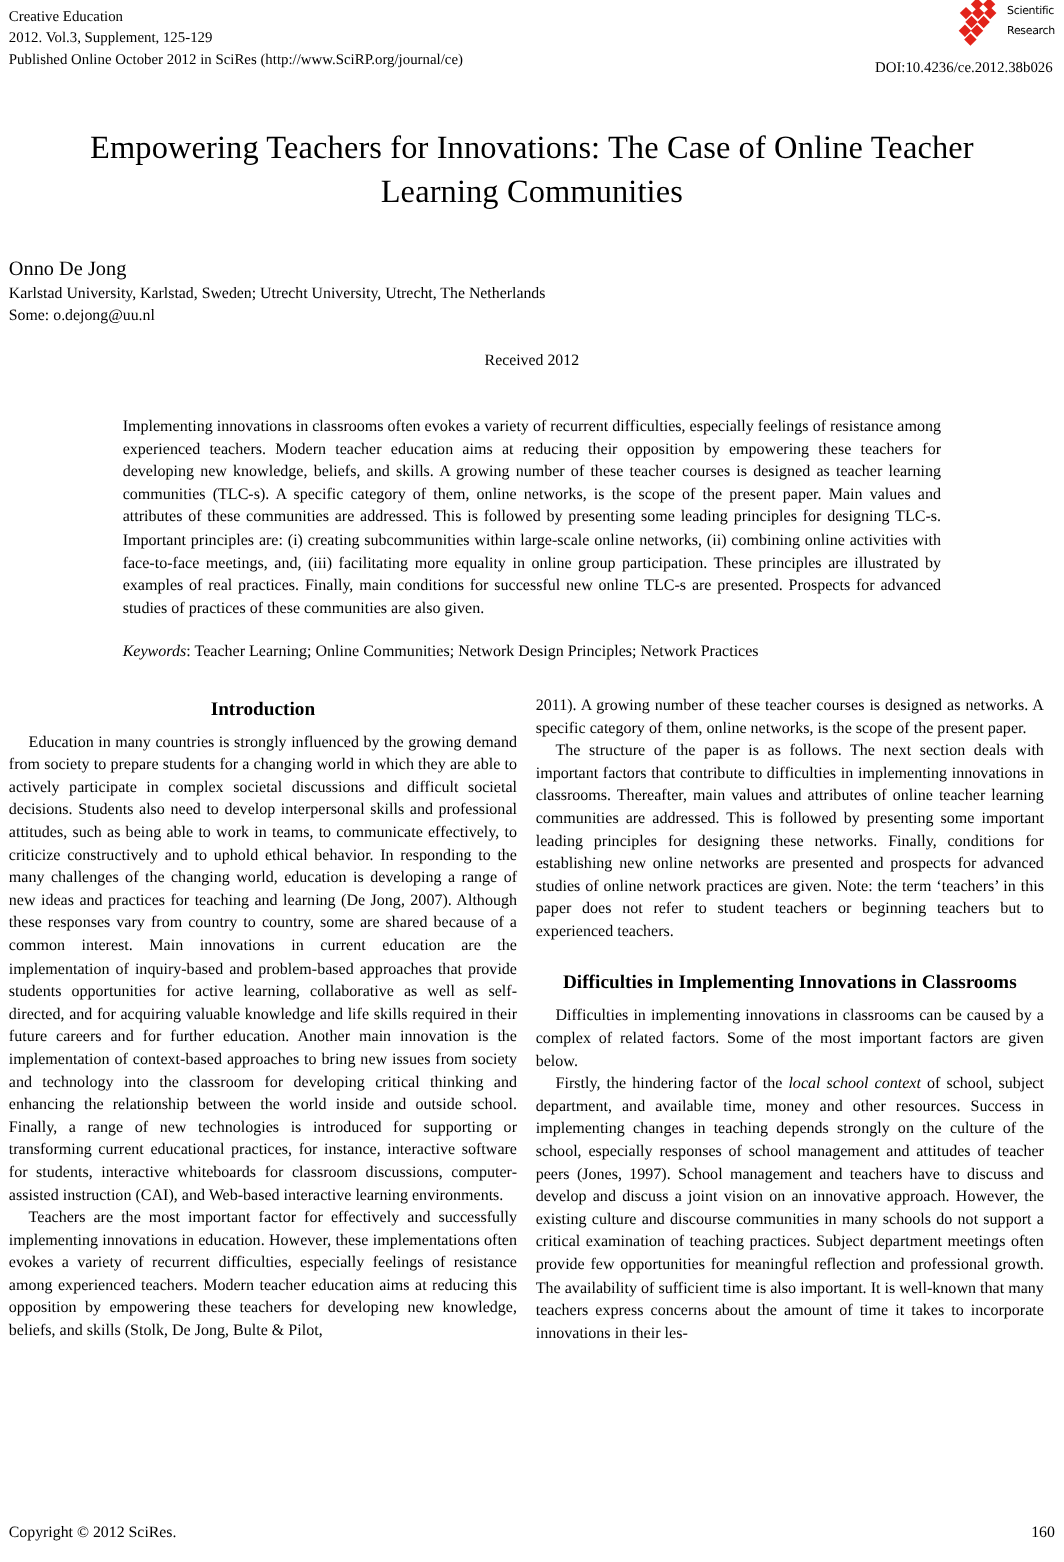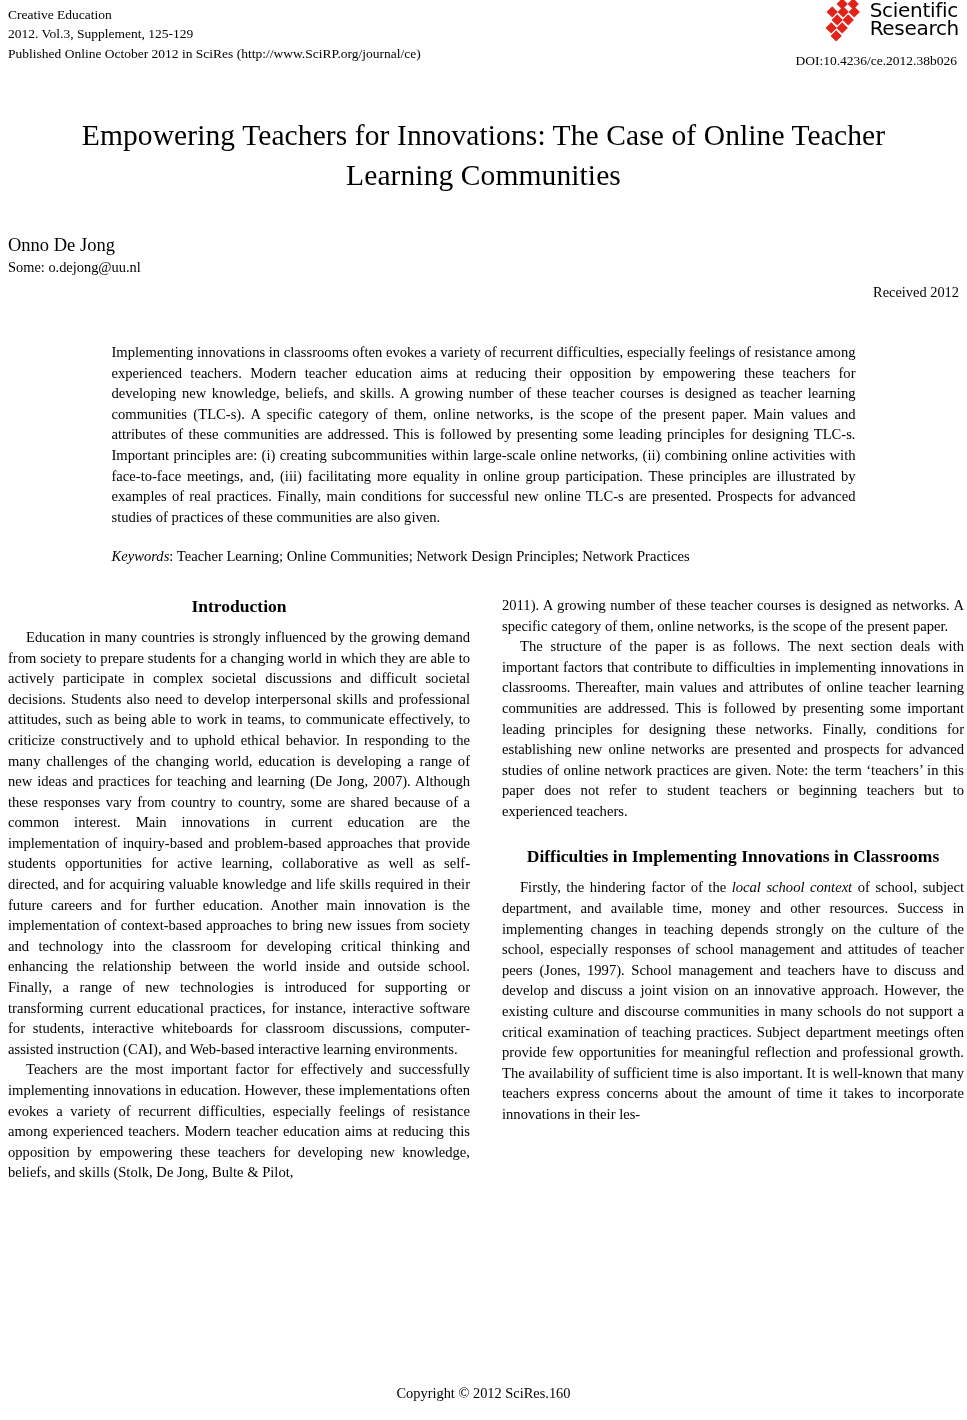--- a/index.html
+++ b/index.html
@@ -61,21 +61,21 @@
   }
   .brand-mark i {
     position: absolute;
     width: 8.4px;
     height: 8.4px;
     background: #e2231a;
     transform: rotate(45deg);
   }
   .brand-text {
     font-family: "DejaVu Sans", "Liberation Sans", sans-serif;
-    font-size: 20px;
+    font-size: 10px;
     line-height: 17.5px;
     letter-spacing: -0.3px;
     padding-top: 2px;
     color: #000;
   }
   .brand-text span { display: block; }
 
   
   .title {
     margin: 44px auto 0;
@@ -95,22 +95,22 @@
   }
   .affiliation {
     font-size: 14.4px;
     line-height: 20px;
   }
   .email {
     font-size: 14.4px;
     line-height: 20px;
   }
   .received {
-    margin-top: 5px;
-    text-align: right;
+    margin-top: 21px;
+    text-align: center;
     font-size: 14.4px;
     line-height: 20px;
   }
 
   
   .abstract {
     margin: 40px auto 16px;
     width: 744px;
     font-size: 14.6px;
     line-height: 20.6px;
@@ -123,22 +123,22 @@
     font-size: 14.6px;
     line-height: 20.6px;
     text-align: left;
   }
   .keywords em { font-style: italic; }
 
   
   .columns {
     margin-top: 28px;
     display: flex;
-    gap: 32px;
-    align-items: flex-start;
+    gap: 17px;
+    align-items: center;
   }
   .col {
     width: 462px;
     flex: none;
   }
   .col p {
     margin: 0;
     font-size: 14.6px;
     line-height: 20.6px;
     text-align: justify;
@@ -157,21 +157,21 @@
   .col h2.spaced { margin-top: 24px; }
   .col em { font-style: italic; }
 
   
   .footer {
     position: absolute;
     left: 8px;
     right: 8px;
     bottom: 17px;
     display: flex;
-    justify-content: center;
+    justify-content: space-between;
     font-size: 14.4px;
     line-height: 19px;
   }
 </style>
 </head>
 <body>
 
 <div class="page">
 
   <div class="runhead">
@@ -198,39 +198,41 @@
         <span>Scientific</span>
         <span>Research</span>
       </div>
     </div>
   </div>
 
   <h1 class="title">Empowering Teachers for Innovations: The Case of Online Teacher Learning Communities</h1>
 
   <div class="authors">
     <div class="author-name">Onno De Jong</div>
+    <div class="affiliation">Karlstad University, Karlstad, Sweden; Utrecht University, Utrecht, The Netherlands</div>
     <div class="email">Some: o.dejong@uu.nl</div>
   </div>
   <div class="received">Received 2012</div>
 
   <div class="abstract">Implementing innovations in classrooms often evokes a variety of recurrent difficulties, especially feelings of resistance among experienced teachers. Modern teacher education aims at reducing their opposition by empowering these teachers for developing new knowledge, beliefs, and skills. A growing number of these teacher courses is designed as teacher learning communities (TLC-s). A specific category of them, online networks, is the scope of the present paper. Main values and attributes of these communities are addressed. This is followed by presenting some leading principles for designing TLC-s. Important principles are: (i) creating subcommunities within large-scale online networks, (ii) combining online activities with face-to-face meetings, and, (iii) facilitating more equality in online group participation. These principles are illustrated by examples of real practices. Finally, main conditions for successful new online TLC-s are presented. Prospects for advanced studies of practices of these communities are also given.</div>
   <div class="keywords"><em>Keywords</em><span>: Teacher Learning; Online Communities; Network Design Principles; Network Practices</span></div>
 
   <div class="columns">
 
     <div class="col">
       <h2>Introduction</h2>
       <p>Education in many countries is strongly influenced by the growing demand from society to prepare students for a changing world in which they are able to actively participate in complex societal discussions and difficult societal decisions. Students also need to develop interpersonal skills and professional attitudes, such as being able to work in teams, to communicate effectively, to criticize constructively and to uphold ethical behavior. In responding to the many challenges of the changing world, education is developing a range of new ideas and practices for teaching and learning (De Jong, 2007). Although these responses vary from country to country, some are shared because of a common interest. Main innovations in current education are the implementation of inquiry-based and problem-based approaches that provide students opportunities for active learning, collaborative as well as self-directed, and for acquiring valuable knowledge and life skills required in their future careers and for further education. Another main innovation is the implementation of context-based approaches to bring new issues from society and technology into the classroom for developing critical thinking and enhancing the relationship between the world inside and outside school. Finally, a range of new technologies is introduced for supporting or transforming current educational practices, for instance, interactive software for students, interactive whiteboards for classroom discussions, computer-assisted instruction (CAI), and Web-based interactive learning environments.</p>
       <p>Teachers are the most important factor for effectively and successfully implementing innovations in education. However, these implementations often evokes a variety of recurrent difficulties, especially feelings of resistance among experienced teachers. Modern teacher education aims at reducing this opposition by empowering these teachers for developing new knowledge, beliefs, and skills (Stolk, De Jong, Bulte &amp; Pilot,</p>
     </div>
 
     <div class="col">
       <p class="noindent">2011). A growing number of these teacher courses is designed as networks. A specific category of them, online networks, is the scope of the present paper.</p>
       <p>The structure of the paper is as follows. The next section deals with important factors that contribute to difficulties in implementing innovations in classrooms. Thereafter, main values and attributes of online teacher learning communities are addressed. This is followed by presenting some important leading principles for designing these networks. Finally, conditions for establishing new online networks are presented and prospects for advanced studies of online network practices are given. Note: the term ‘teachers’ in this paper does not refer to student teachers or beginning teachers but to experienced teachers.</p>
       <h2 class="spaced">Difficulties in Implementing Innovations in Classrooms</h2>
+      <p>Difficulties in implementing innovations in classrooms can be caused by a complex of   related factors. Some of the most important factors are given below.</p>
       <p><span>Firstly, the hindering factor of the </span><em>local school context</em><span> of school, subject department, and available time, money and other resources. Success in implementing changes in teaching depends strongly on the culture of the school, especially responses of school management and attitudes of teacher peers (Jones, 1997). School management and teachers have to discuss and develop and discuss a joint vision on an innovative approach. However, the existing culture and discourse communities in many schools do not support a critical examination of teaching practices. Subject department meetings often provide few opportunities for meaningful reflection and professional growth. The availability of sufficient time is also important. It is well-known that many teachers express concerns about the amount of time it takes to incorporate innovations in their les-</span></p>
     </div>
 
   </div>
 
   <div class="footer">
     <div>Copyright © 2012 SciRes.</div>
     <div>160</div>
   </div>
 

